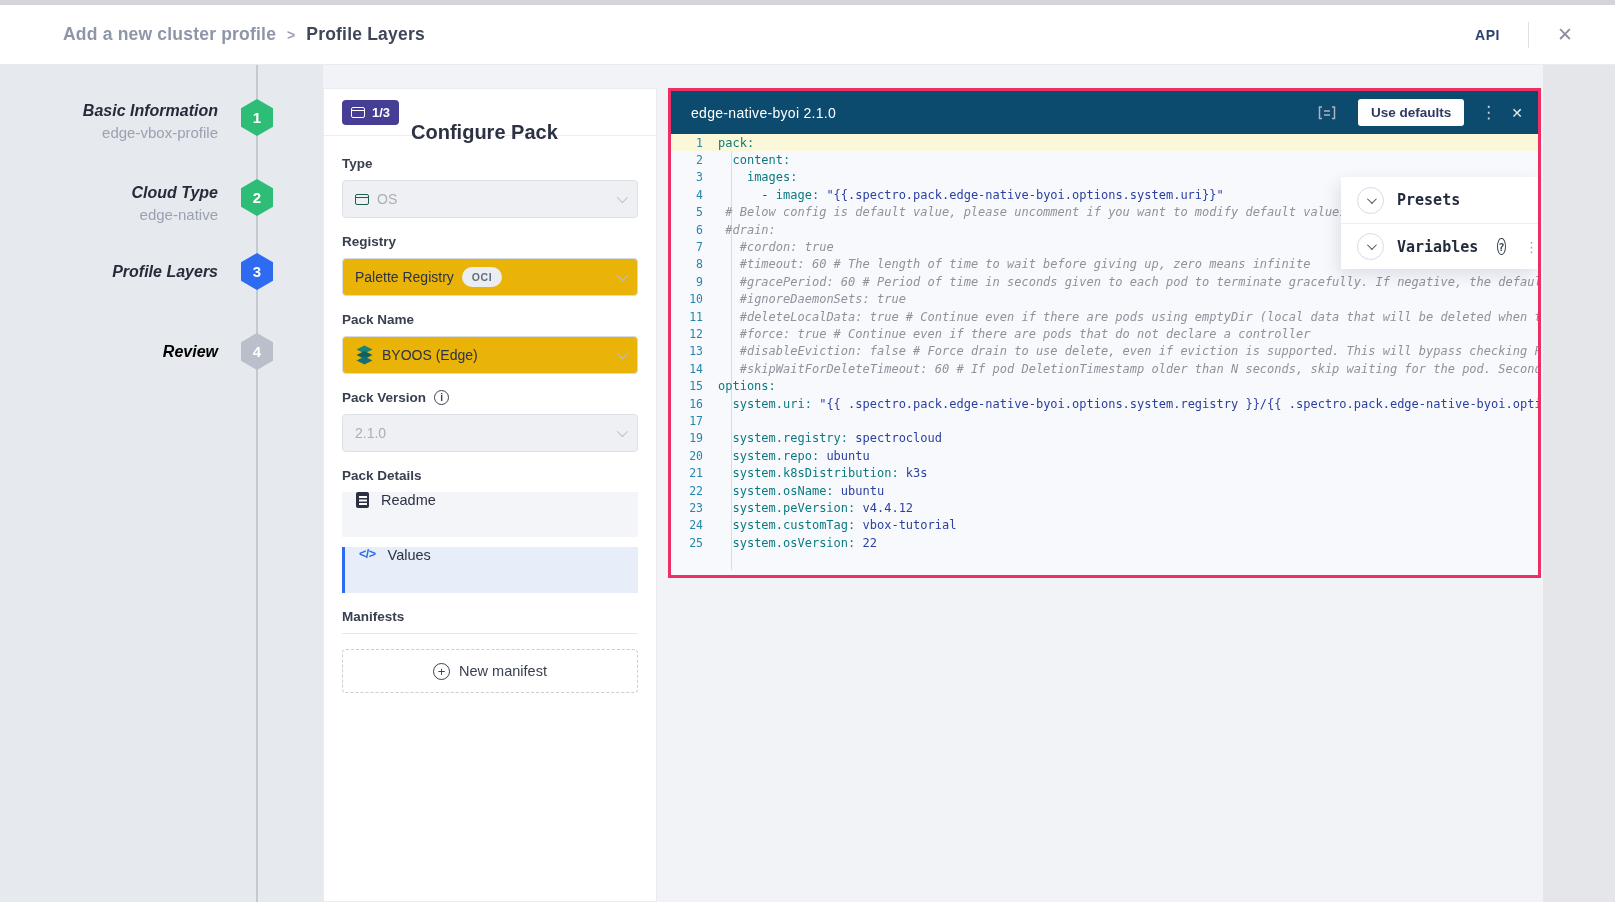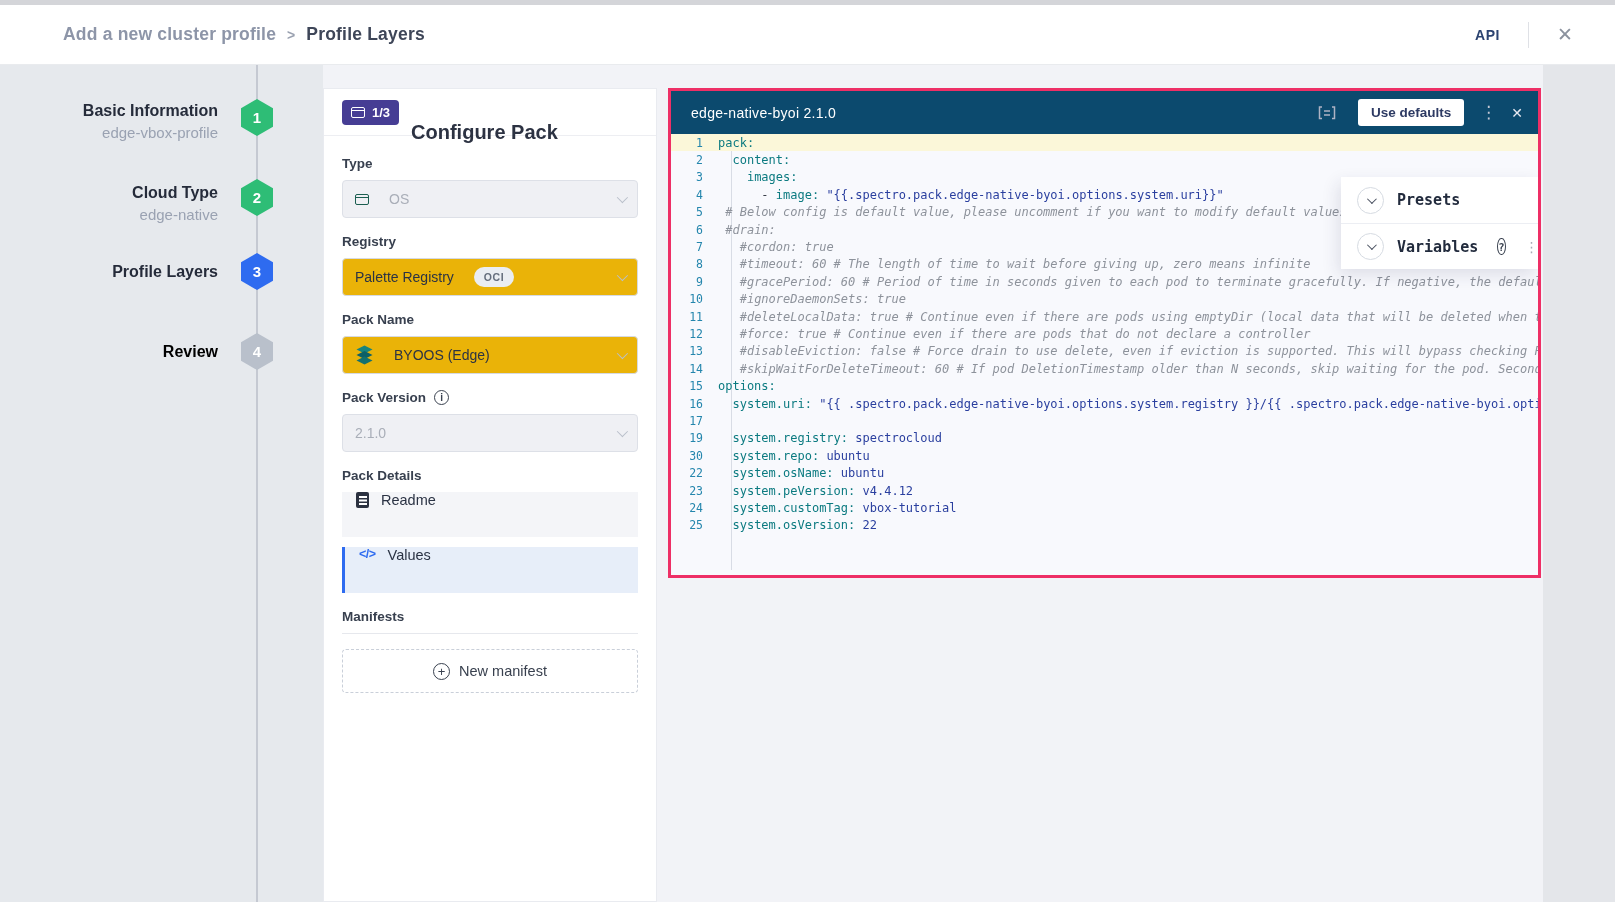--- a/index.html
+++ b/index.html
@@ -18,21 +18,21 @@
   .crumb-current { font-size:17.5px; font-weight:600; color:#3e4658; letter-spacing:.2px; }
   .header-right { margin-left:auto; display:flex; align-items:center; }
   .api-link { font-size:14px; font-weight:600; color:#2c4370; letter-spacing:.6px; cursor:pointer; }
   .header-divider { width:1px; height:26px; background:#dfe1e6; margin:0 28px; }
   .header-close { font-size:19px; color:#8b929e; cursor:pointer; line-height:1; }
 
   
   .sidebar { position:absolute; left:0; top:65px; width:323px; height:837px; background:#e6e9ed; }
   .stepper-line { position:absolute; left:256px; top:0; width:2px; height:837px; background:#c5c9d2; }
   .step-labels { position:absolute; right:105px; text-align:right; }
-  .step-title { font-size:16px; font-weight:700; color:#252b3a; line-height:22px; white-space:nowrap; }
+  .step-title { font-size:16px; font-weight:700; color:#252b3a; line-height:22px; white-space:nowrap;font-style:italic; }
   .step-sub { font-size:15px; color:#9aa2b2; line-height:21px; white-space:nowrap; }
   .step-title.muted { color:#000000; font-weight:600; }
   .hex { position:absolute; left:241px; width:32px; height:37px; display:flex; align-items:center; justify-content:center;
          color:#fff; font-size:15px; font-weight:700; z-index:2;
          clip-path:polygon(50% 0%, 100% 25%, 100% 75%, 50% 100%, 0% 75%, 0% 25%); }
   .hex.done { background:#2ebd76; }
   .hex.active { background:#2e6bf0; }
   .hex.pending { background:#b9c0cb; }
 
   
@@ -44,21 +44,21 @@
   .card-header { height:47px; border-bottom:1px solid #edeef2; display:flex; align-items:center; padding:0 18px; gap:12px; }
   .step-badge { background:#463d94; border-radius:4px; padding:5px 9px; display:flex; align-items:center; gap:7px; }
   .step-badge-text { color:#fff; font-size:13px; font-weight:600; }
   .win-icon { width:14px; height:11px; border:1.4px solid currentColor; border-radius:2px; position:relative; display:inline-block; }
   .win-icon::before { content:""; position:absolute; left:0; right:0; top:2.2px; height:1.3px; background:currentColor; }
   .step-badge .win-icon { color:#fff; }
   .card-title { font-size:20px; font-weight:600; color:#2c3242;margin-top:40px; }
   .card-body { padding:14px 18px 0 18px; }
   .field-label { font-size:13.5px; font-weight:700; color:#38404f; margin:16px 0 9px 0; display:flex; align-items:center; gap:8px; }
   .field-label:first-child { margin-top:6px; }
-  .select { height:38px; border-radius:4px; display:flex; align-items:center; padding:0 12px; gap:20px; cursor:pointer; }
+  .select { height:38px; border-radius:4px; display:flex; align-items:center; padding:0 12px; gap:8px; cursor:pointer; }
   .select.disabled { background:#eff0f4; border:1px solid #dde0e7; }
   .select.normal { background:#eab308; border:1px solid #d6dae2; }
   .select-text { font-size:14px; color:#2b3344; font-weight:500; }
   .select-text.muted { color:#a9aeb8; }
   .chev { margin-left:auto; width:8px; height:8px; border-right:1.6px solid #b9bfca; border-bottom:1.6px solid #b9bfca;
           transform:rotate(45deg) translateY(-2px); flex-shrink:0; }
   .type-win { color:#1b5e50; }
   .pill { background:#eaedf2; color:#646d7c; font-size:10.5px; font-weight:700; letter-spacing:.6px;
           padding:4px 10px; border-radius:10px; }
   .info-circle { width:15px; height:15px; border:1.3px solid #3a4250; border-radius:50%; color:#3a4250;
@@ -252,21 +252,22 @@
             <div class="cl"><span class="gut">9</span><span class="ct"><span class="p">   </span><span class="c">#gracePeriod: 60 # Period of time in seconds given to each pod to terminate gracefully. If negative, the default value specified in the pod will be used.</span></span></div>
             <div class="cl"><span class="gut">10</span><span class="ct"><span class="p">   </span><span class="c">#ignoreDaemonSets: true</span></span></div>
             <div class="cl"><span class="gut">11</span><span class="ct"><span class="p">   </span><span class="c">#deleteLocalData: true # Continue even if there are pods using emptyDir (local data that will be deleted when the node is drained)</span></span></div>
             <div class="cl"><span class="gut">12</span><span class="ct"><span class="p">   </span><span class="c">#force: true # Continue even if there are pods that do not declare a controller</span></span></div>
             <div class="cl"><span class="gut">13</span><span class="ct"><span class="p">   </span><span class="c">#disableEviction: false # Force drain to use delete, even if eviction is supported. This will bypass checking PodDisruptionBudgets, use with caution</span></span></div>
             <div class="cl"><span class="gut">14</span><span class="ct"><span class="p">   </span><span class="c">#skipWaitForDeleteTimeout: 60 # If pod DeletionTimestamp older than N seconds, skip waiting for the pod. Seconds must be greater than 0 to skip.</span></span></div>
             <div class="cl"><span class="gut">15</span><span class="ct"><span class="k">options:</span></span></div>
             <div class="cl"><span class="gut">16</span><span class="ct"><span class="p">  </span><span class="k">system.uri:</span><span class="p"> </span><span class="s">"{{ .spectro.pack.edge-native-byoi.options.system.registry }}/{{ .spectro.pack.edge-native-byoi.options.system.repo }}:{{ .spectro.pack.edge-native-byoi.options.system.k8sDistribution }}-{{ .spectro.pack.edge-native-byoi.options.system.k8sVersion }}-{{ .spectro.pack.edge-native-byoi.options.system.peVersion }}-{{ .spectro.pack.edge-native-byoi.options.system.customTag }}"</span></span></div>
             <div class="cl"><span class="gut">17</span><span class="ct"></span></div>
             <div class="cl"><span class="gut">19</span><span class="ct"><span class="p">  </span><span class="k">system.registry:</span><span class="p"> </span><span class="v">spectrocloud</span></span></div>
-            <div class="cl"><span class="gut">30</span><span class="ct"><span class="p">  </span><span class="k">system.repo:</span><span class="p"> </span><span class="v">ubuntu</span></span></div>
+            <div class="cl"><span class="gut">20</span><span class="ct"><span class="p">  </span><span class="k">system.repo:</span><span class="p"> </span><span class="v">ubuntu</span></span></div>
+            <div class="cl"><span class="gut">21</span><span class="ct"><span class="p">  </span><span class="k">system.k8sDistribution:</span><span class="p"> </span><span class="v">k3s</span></span></div>
             <div class="cl"><span class="gut">22</span><span class="ct"><span class="p">  </span><span class="k">system.osName:</span><span class="p"> </span><span class="v">ubuntu</span></span></div>
             <div class="cl"><span class="gut">23</span><span class="ct"><span class="p">  </span><span class="k">system.peVersion:</span><span class="p"> </span><span class="v">v4.4.12</span></span></div>
             <div class="cl"><span class="gut">24</span><span class="ct"><span class="p">  </span><span class="k">system.customTag:</span><span class="p"> </span><span class="v">vbox-tutorial</span></span></div>
             <div class="cl"><span class="gut">25</span><span class="ct"><span class="p">  </span><span class="k">system.osVersion:</span><span class="p"> </span><span class="v">22</span></span></div>
           </div>
 
         <div class="side-panel">
           <div class="panel-row">
             <span class="chev-circle">
                 <span class="chev2"></span>

